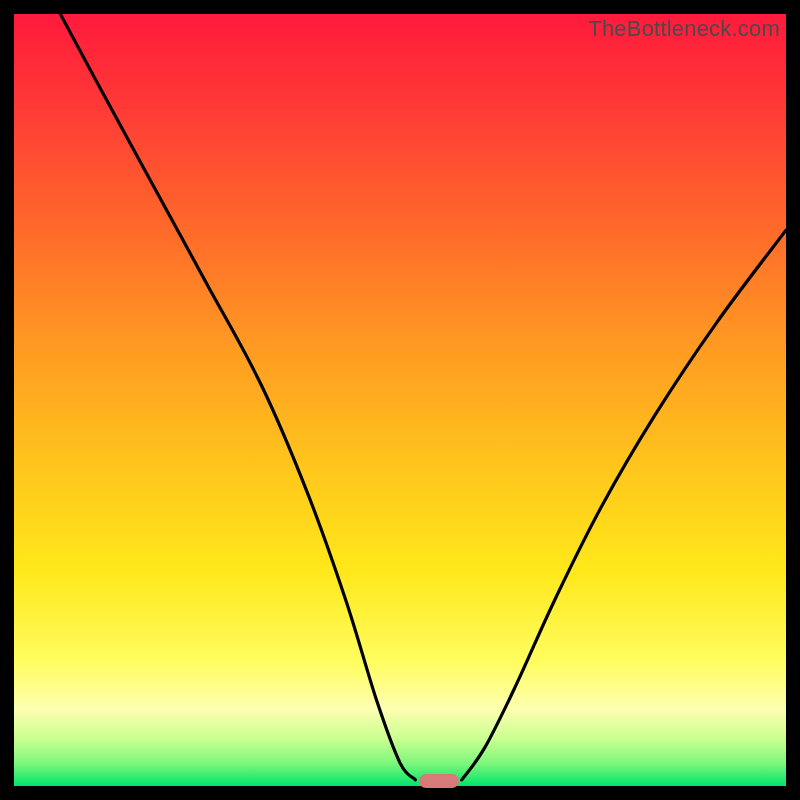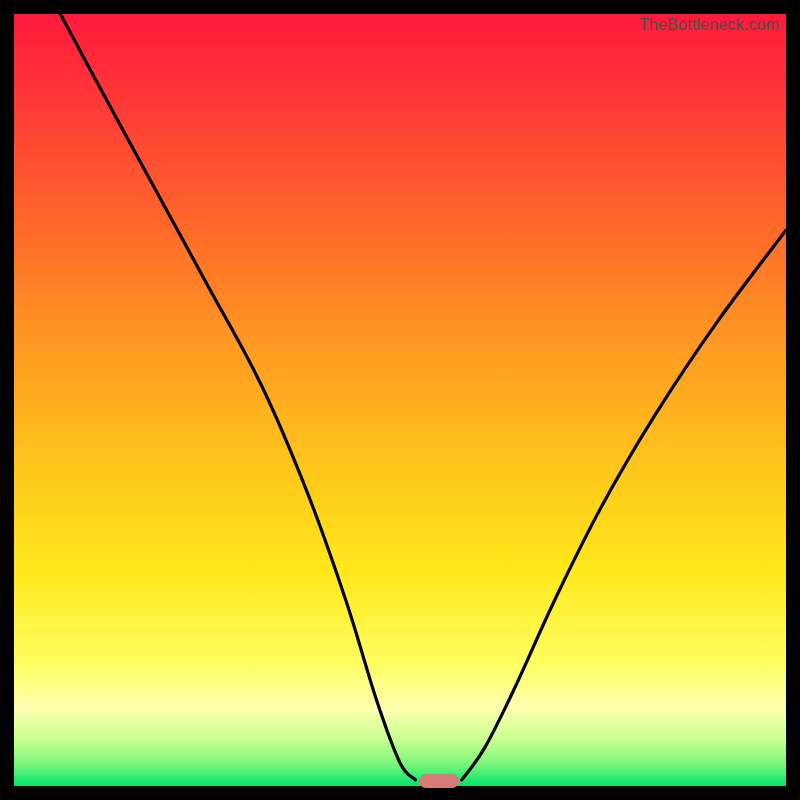--- a/index.html
+++ b/index.html
@@ -29,21 +29,21 @@
       #fdffb0 90%,
       #c8ff90 94%,
       #7ff77c 97%,
       #00e56a 100%);
   }
   .watermark {
     position: absolute;
     top: 16px;
     right: 20px;
     color: #4a4a4a;
-    font-size: 16px;
+    font-size: 22px;
     font-weight: 500;
     letter-spacing: 0.2px;
     z-index: 5;
   }
   svg.curve {
     position: absolute;
     left: 14px;
     top: 14px;
     width: 772px;
     height: 772px;

